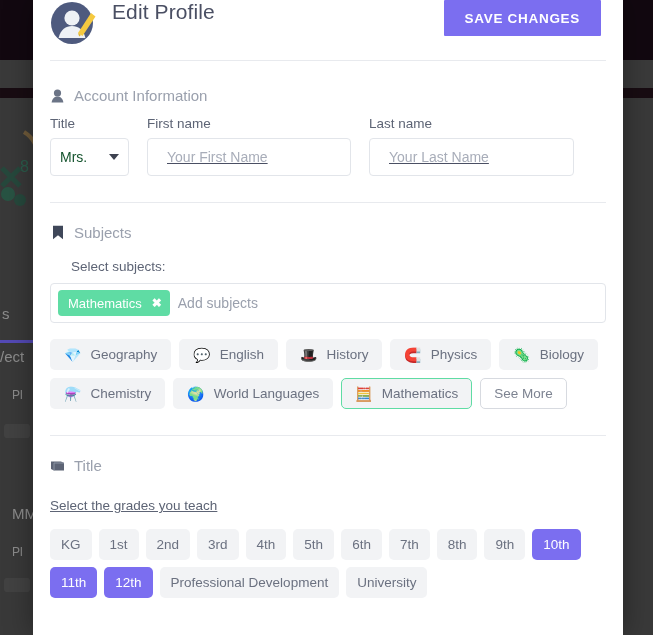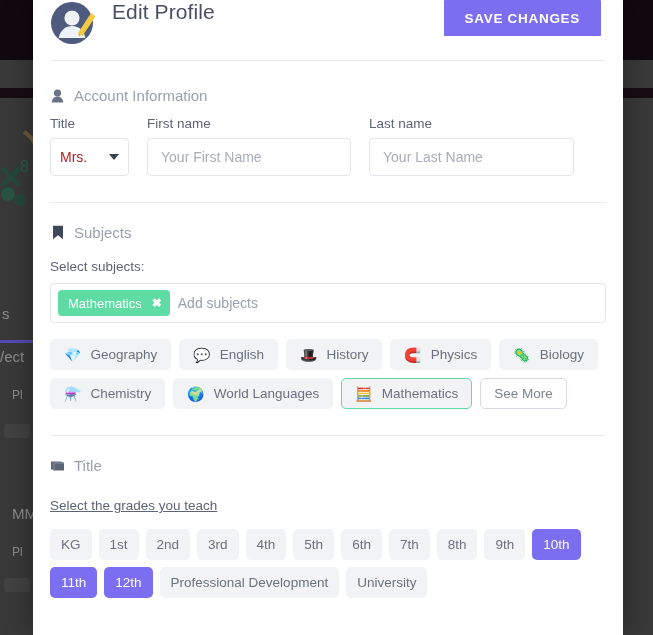--- a/index.html
+++ b/index.html
@@ -172,35 +172,36 @@
     border-radius: 4px;
     background: #fff;
     width: 100%;
     font-family: "Liberation Sans", sans-serif;
     font-size: 14px;
   }
   .select-box {
     display: flex;
     align-items: center;
     padding: 0 9px;
-    color: #b91c1c;
+    color: #14532d;
     cursor: pointer;
     justify-content: space-between;
   }
   .caret {
     width: 0; height: 0;
     border-left: 5px solid transparent;
     border-right: 5px solid transparent;
     border-top: 6px solid #3d4250;
     margin-left: 4px;
   }
   .text-input {
-    padding: 0 13px;
+    padding: 0 19px;
     color: #4a4f63;
     outline: none;
+    text-decoration: underline;
   }
   .text-input::placeholder { color: #a8adb9; }
 
   
   .tag-input {
     box-sizing: border-box;
     margin-top: 9px;
     min-height: 40px;
     border: 1px solid #e2e5ea;
     border-radius: 4px;
@@ -377,21 +378,21 @@
 
     <div class="section-head">
       <span class="sh-icon">
         <svg width="12" height="15" viewBox="0 0 12 15">
           <path d="M1 0.8 H11 V14.2 L6 10.2 L1 14.2 Z" fill="#3f4759"></path>
         </svg>
       </span>
       <span>Subjects</span>
     </div>
 
-    <div class="field-label" style="margin-top:18px;">Select subjects:</div>
+    <div class="field-label" style="margin-top:18px;margin-left:21px;">Select subjects:</div>
 
     <div class="tag-input">
       <span class="tag">
         <span>Mathematics</span>
         <span class="tag-x">✖</span>
       </span>
       <span class="tag-placeholder">Add subjects</span>
     </div>
 
     <div class="chip-wrap">

